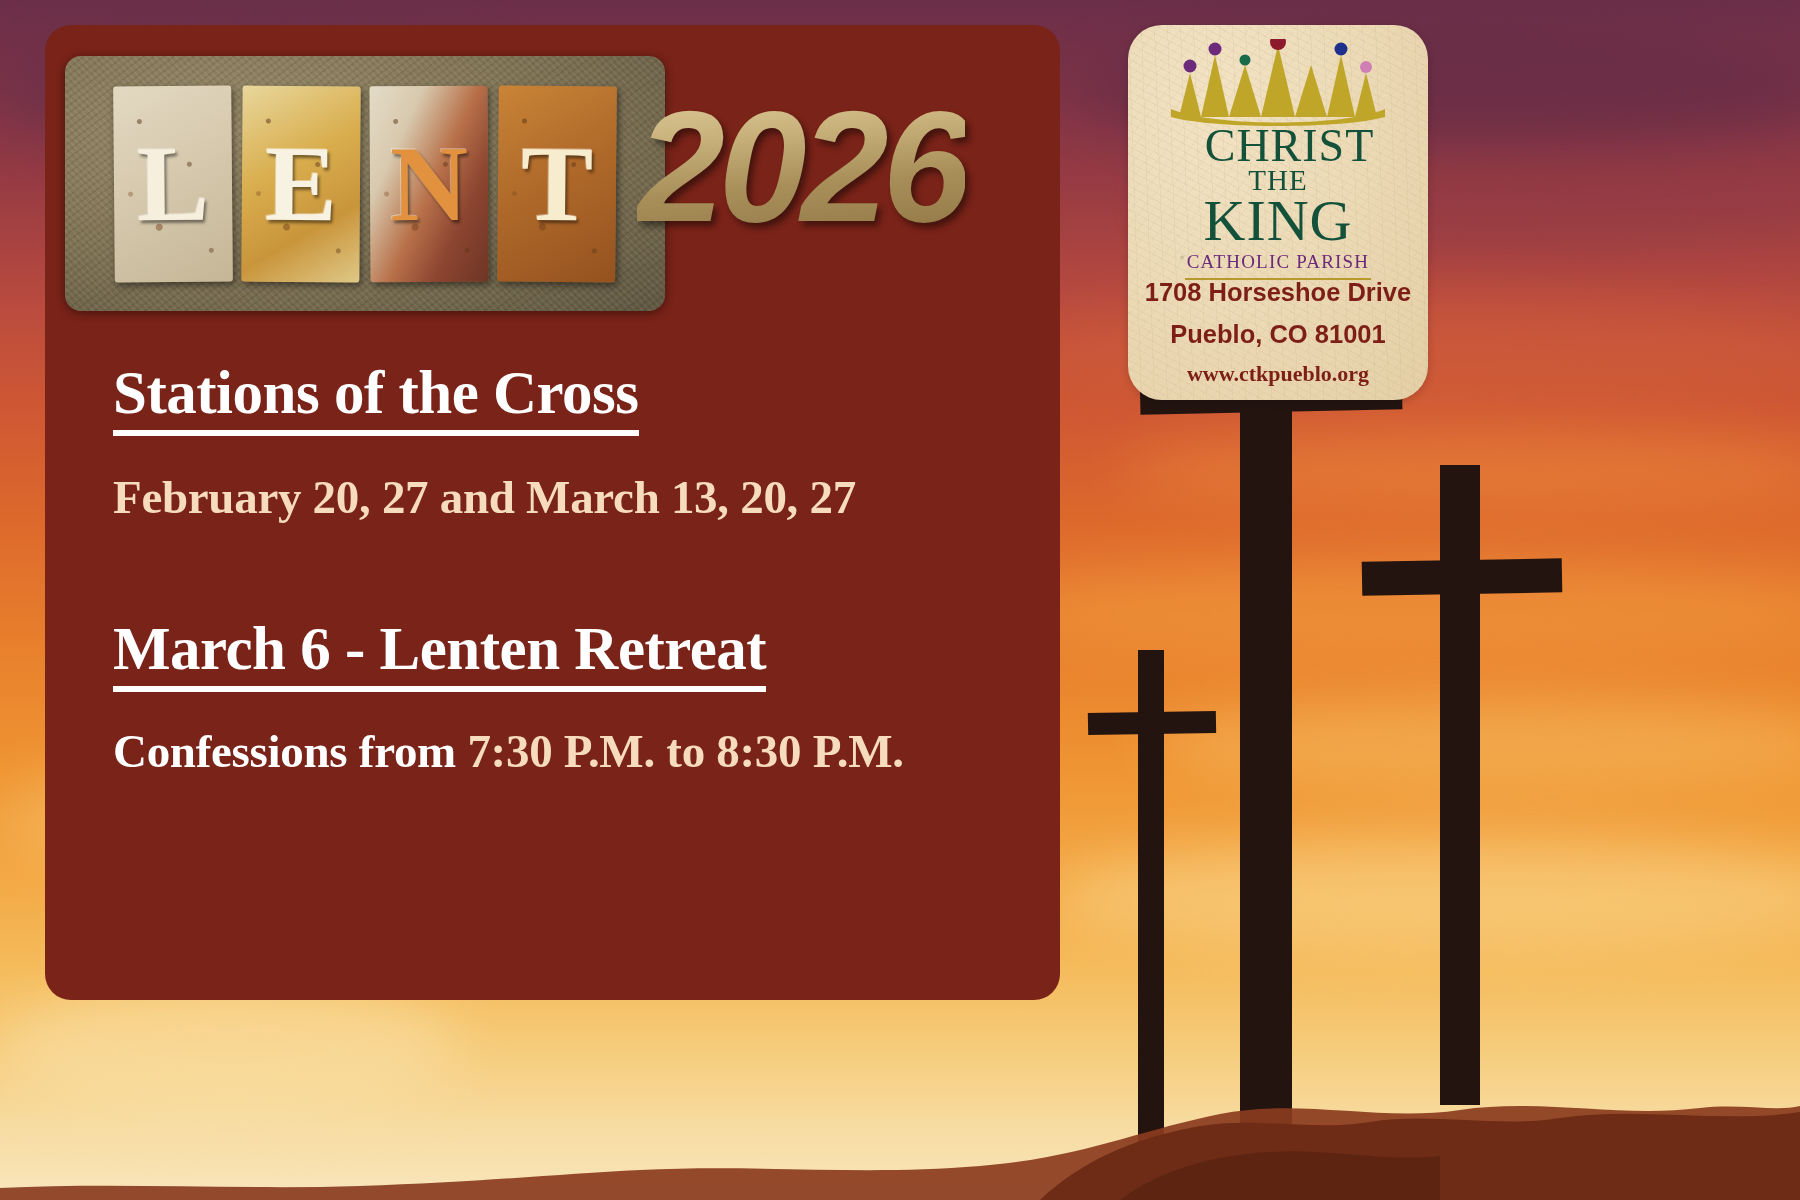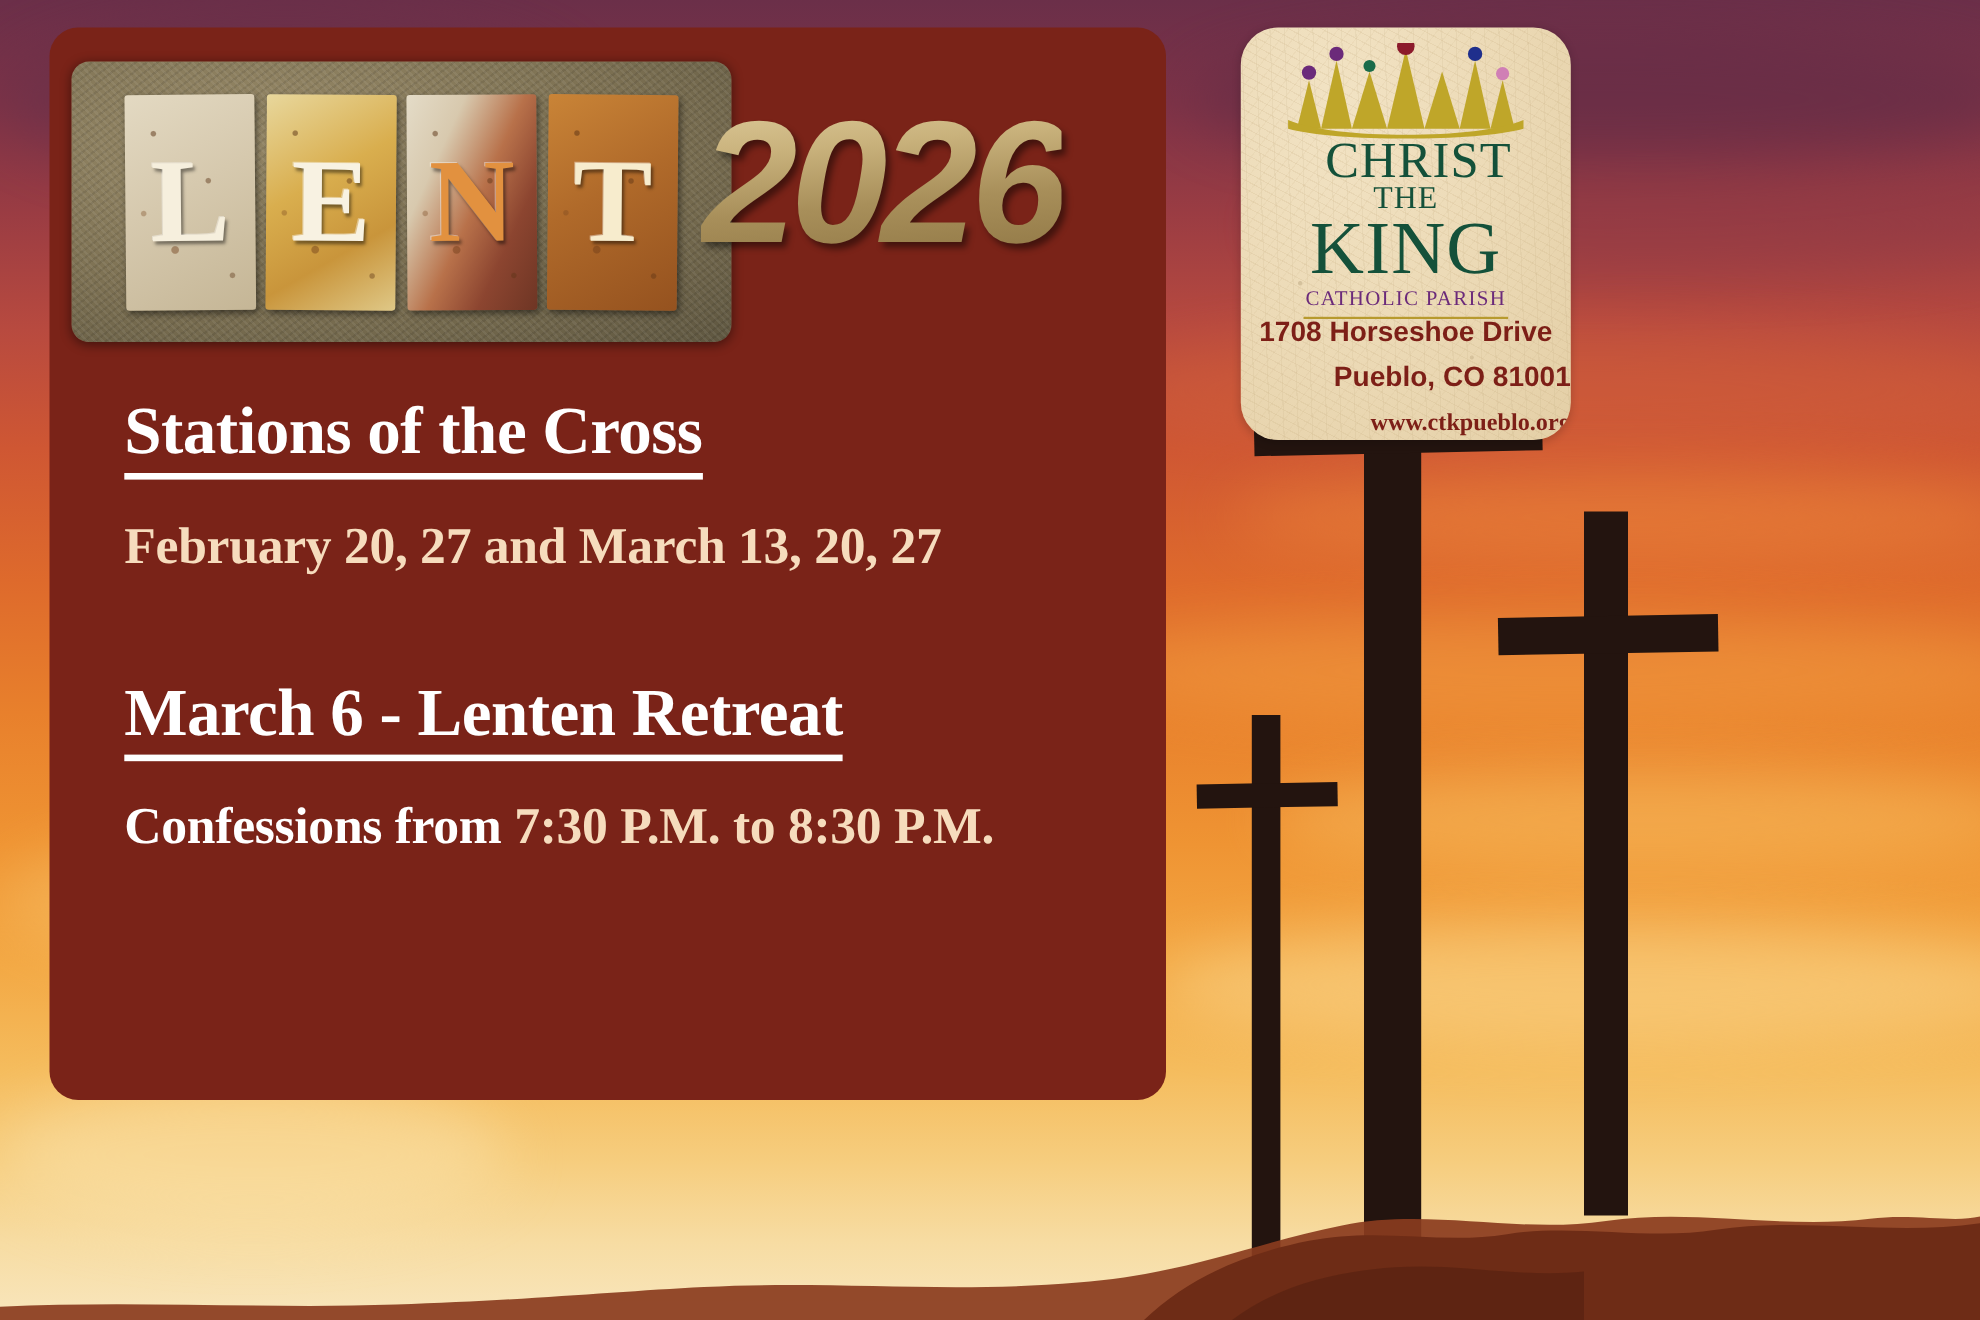--- a/index.html
+++ b/index.html
@@ -217,42 +217,42 @@
   .logo-inner { position:relative; z-index:2; padding-top:14px; text-align:center; }
   .crown { width:230px; height:88px; margin:0 auto; display:block; }
   .ctk-name {
     font-family:"Liberation Serif", serif;
     color:#14513a;
     line-height:.92;
     margin-top:-2px;
   }
   .ctk-christ { font-size:46px; letter-spacing:1px;padding-left:23px; }
   .ctk-the { font-size:29px; letter-spacing:1px; }
-  .ctk-king { font-size:68px; letter-spacing:1px; }
+  .ctk-king { font-size:58px; letter-spacing:1px; }
   .ctk-parish {
     font-family:"Liberation Serif", serif;
     color:#6b2a7a;
     font-size:19px;
     letter-spacing:1.2px;
     margin-top:4px;
   }
   .ctk-rule {
     width:186px; height:2px;
     background:#b79a2e;
     margin:5px auto 0;
   }
   .addr {
     font-family:"Liberation Sans", sans-serif;
     font-weight:700;
     color:#7d1f17;
     font-size:25.5px;
     line-height:1.0;
     margin-top:0;
   }
-  .addr div + div { margin-top:16px;text-align:right; }
+  .addr div + div { margin-top:16px; }
   .addr .url { font-size:22px;font-family:Liberation Serif, serif; }
 </style>
 </head>
 <body>
 
 <div class="bg">
   <div class="bg-sky"></div>
   <div class="cloud c1"></div>
   <div class="cloud c2"></div>
   <div class="cloud c3"></div>

